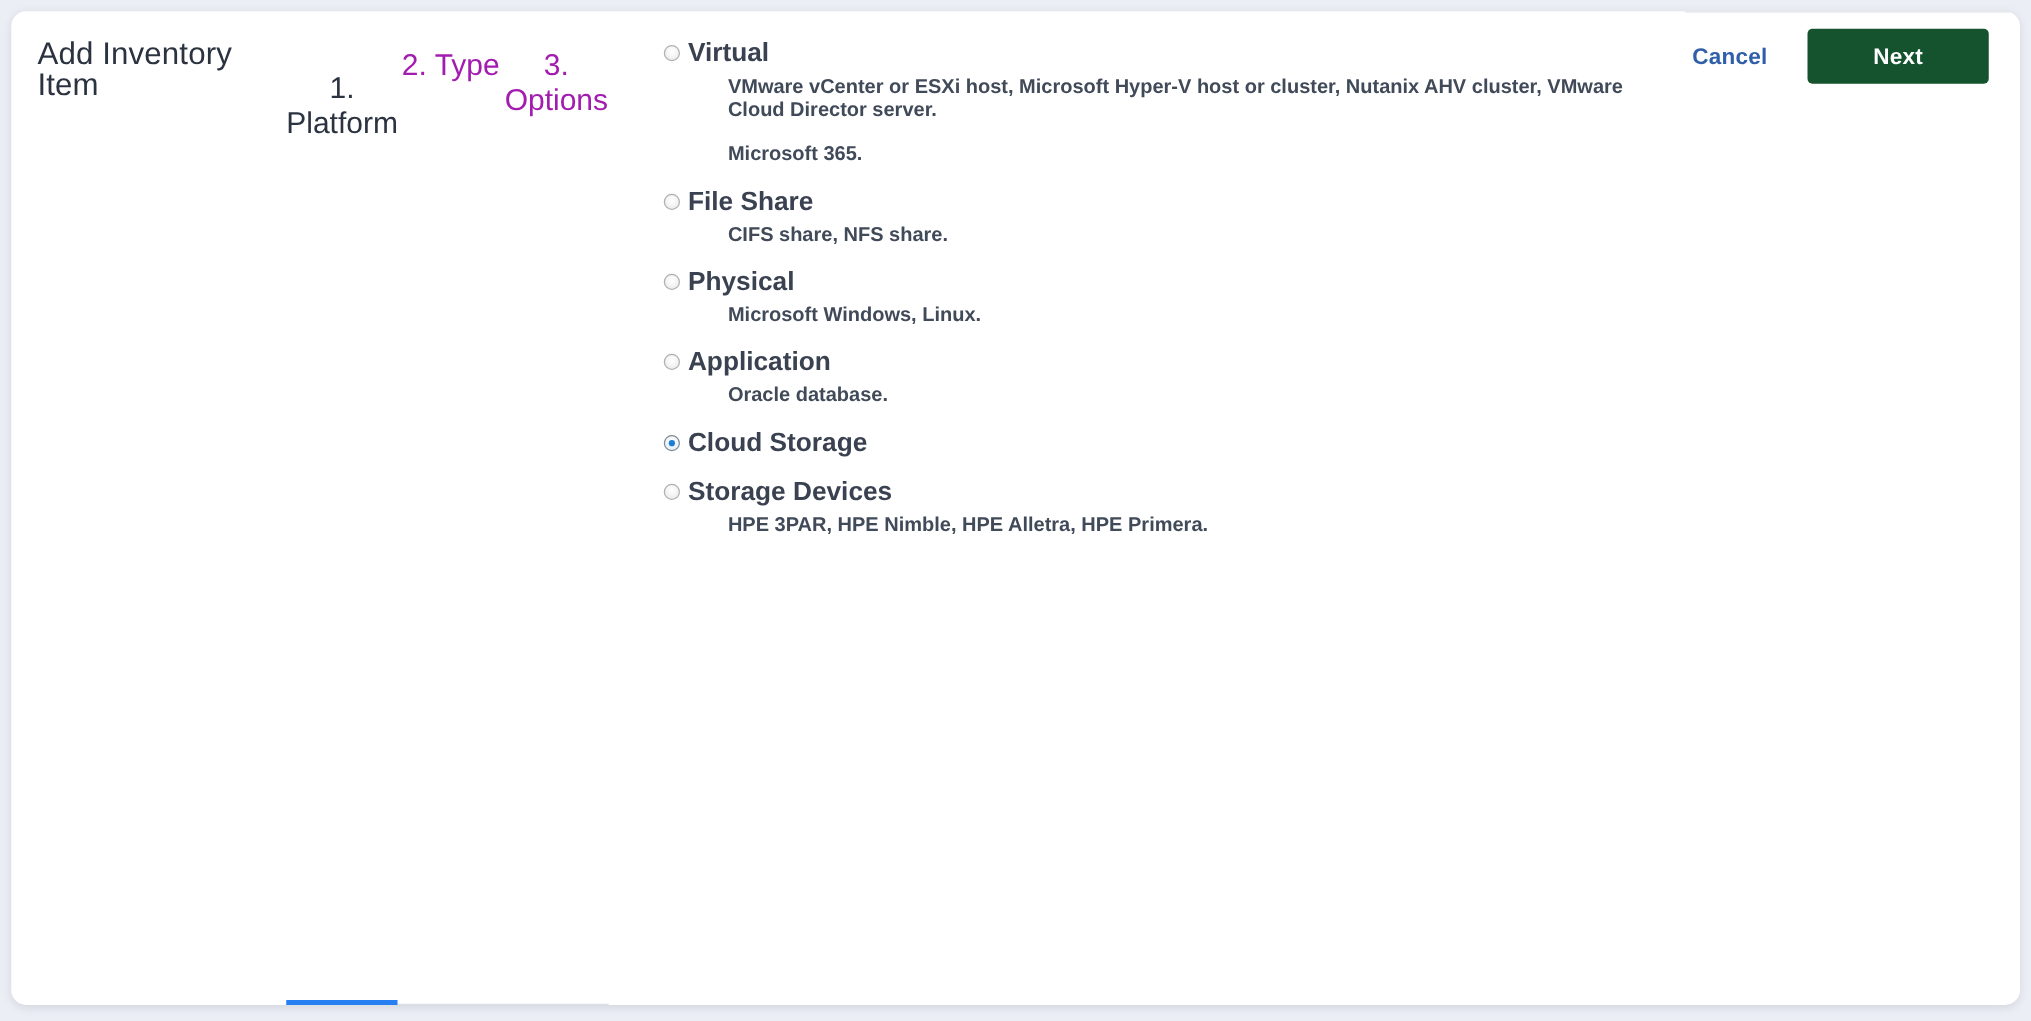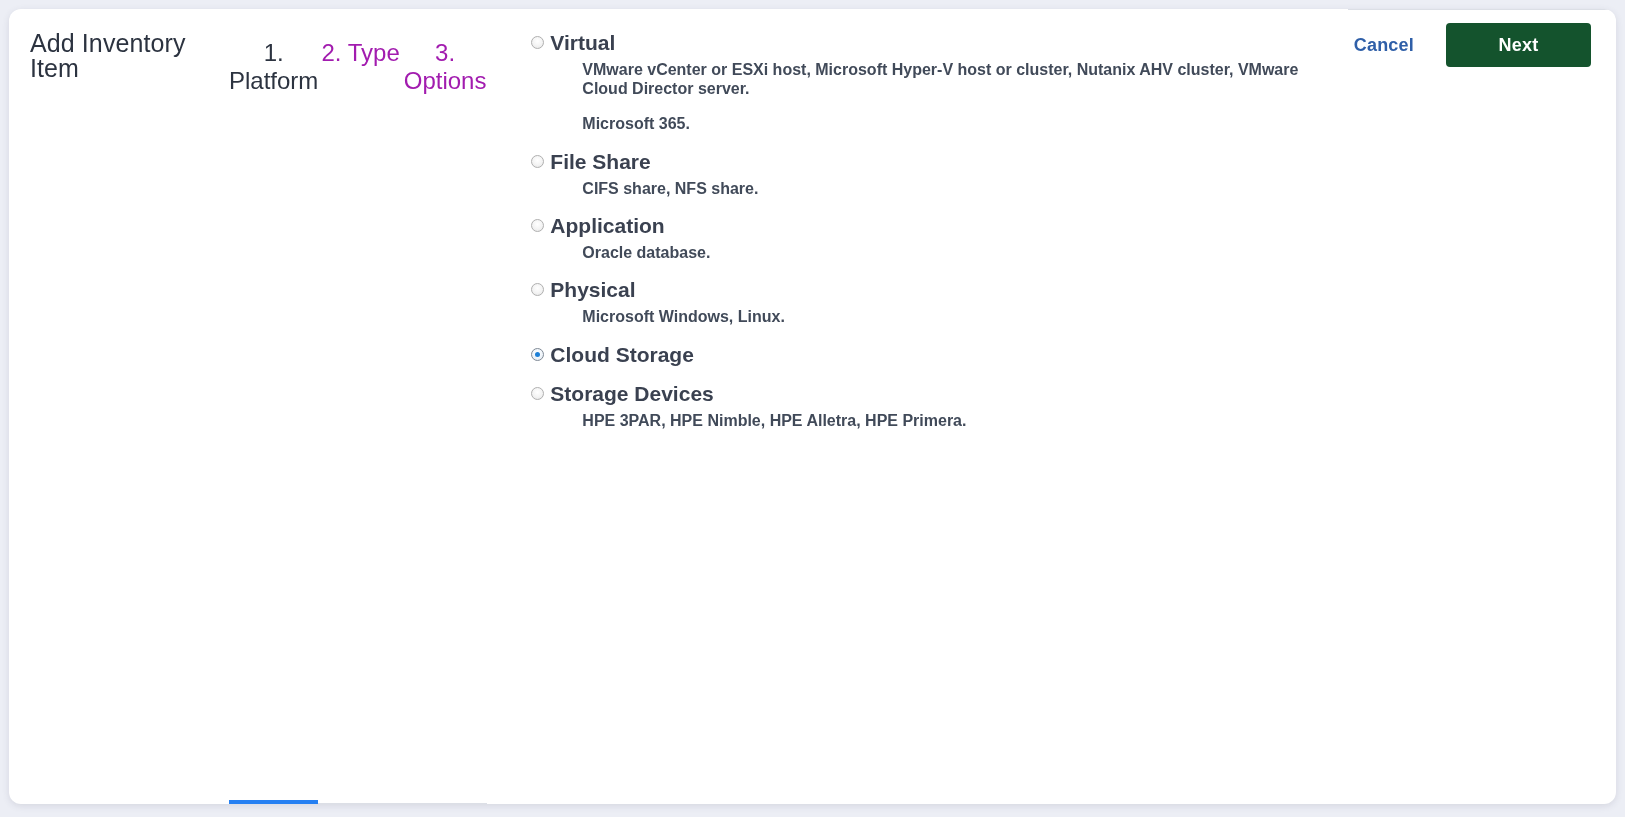--- a/index.html
+++ b/index.html
@@ -47,20 +47,21 @@
     text-align: center;
     font-size: 24px;
     padding-bottom: 13px;
     color: #a21caf;
     cursor: pointer;
     position: relative;
     user-select: none;
   }
   .tab.active {
     color: #2c3340;
+    margin-top: 18px;
   }
   .tab.active::after {
     content: "";
     position: absolute;
     left: 0;
     right: 0;
     bottom: -1px;
     height: 4px;
     background: #2680f2;
   }
@@ -185,30 +186,30 @@
         <div class="option">
           <div class="option-head">
             <span class="radio"></span>
             <span class="option-label">File Share</span>
           </div>
           <div class="option-desc">CIFS share, NFS share.</div>
         </div>
         <div class="option">
           <div class="option-head">
             <span class="radio"></span>
+            <span class="option-label">Physical</span>
+          </div>
+          <div class="option-desc">Microsoft Windows, Linux.</div>
+        </div>
+        <div class="option">
+          <div class="option-head">
+            <span class="radio"></span>
             <span class="option-label">Application</span>
           </div>
           <div class="option-desc">Oracle database.</div>
-        </div>
-        <div class="option">
-          <div class="option-head">
-            <span class="radio"></span>
-            <span class="option-label">Physical</span>
-          </div>
-          <div class="option-desc">Microsoft Windows, Linux.</div>
         </div>
         <div class="option">
           <div class="option-head">
             <span class="radio checked"></span>
             <span class="option-label">Cloud Storage</span>
           </div>
         </div>
         <div class="option">
           <div class="option-head">
             <span class="radio"></span>

